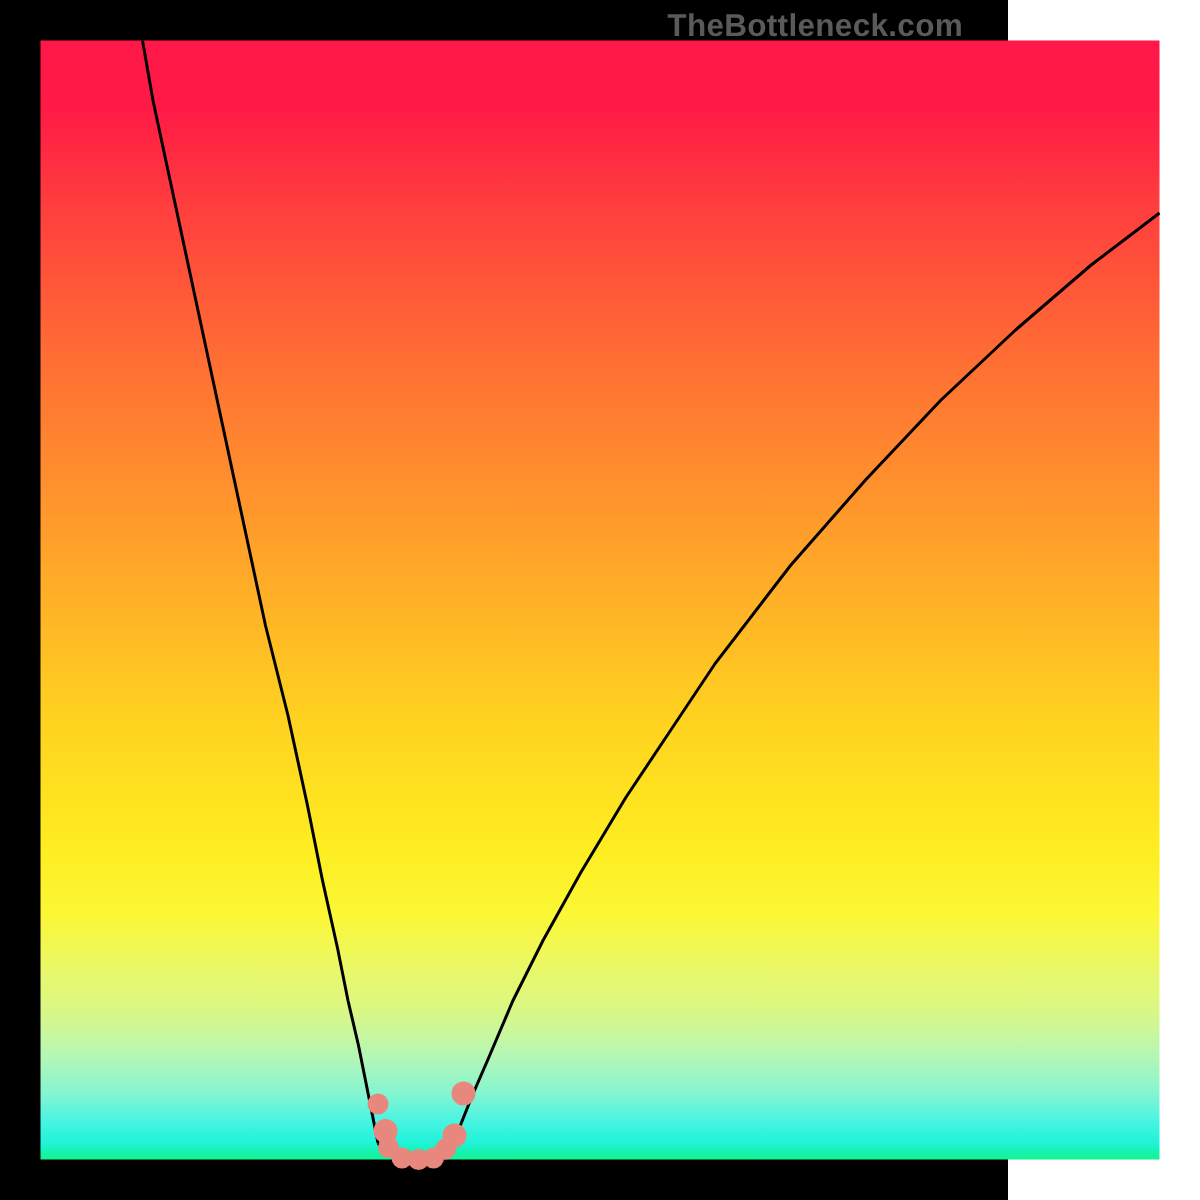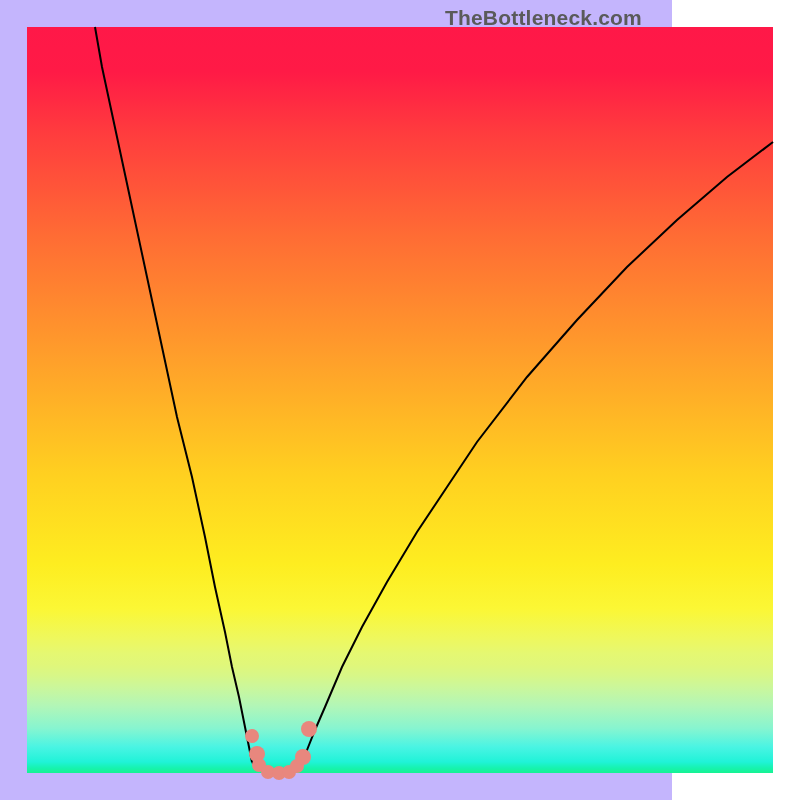--- a/index.html
+++ b/index.html
@@ -7,21 +7,21 @@
     padding: 0;
     width: 800px;
     height: 800px;
     overflow: hidden;
     font-family: Arial, Helvetica, sans-serif;
   }
   .frame {
     position: relative;
     width: 672px;
     height: 800px;
-    background: #c4b5fd;
+    background: #000000;
   }
   .plot-area {
     position: absolute;
     left: 27px;
     top: 27px;
     width: 746px;
     height: 746px;
     background: linear-gradient(
       to bottom,
       #ff1848 0%,

